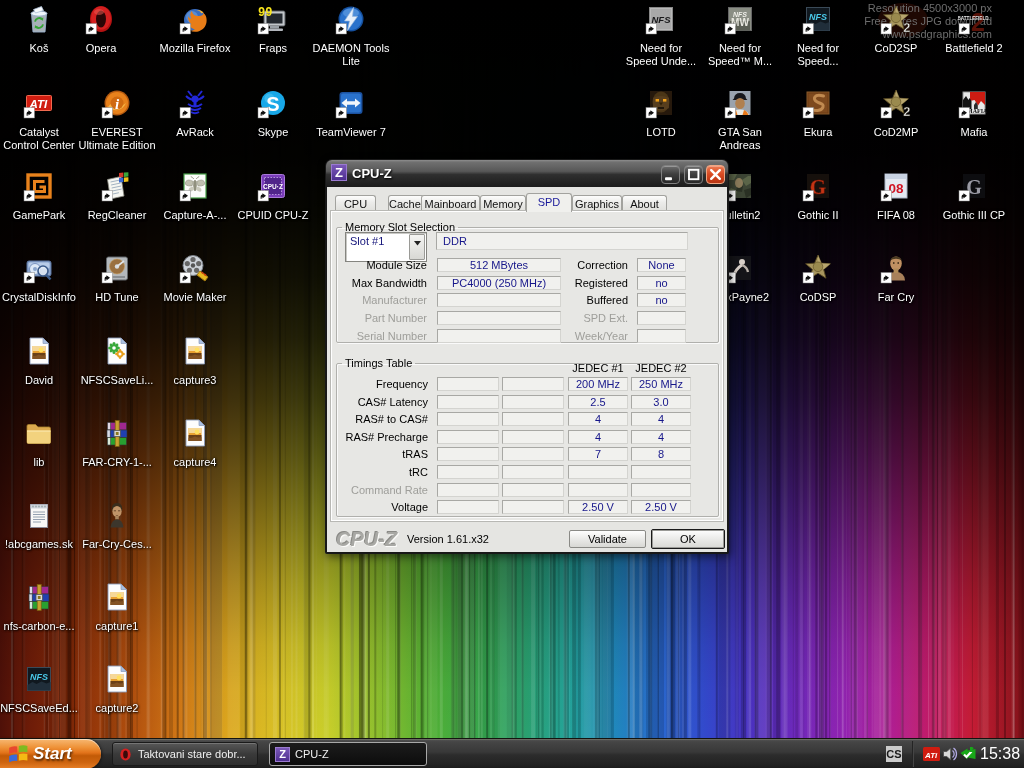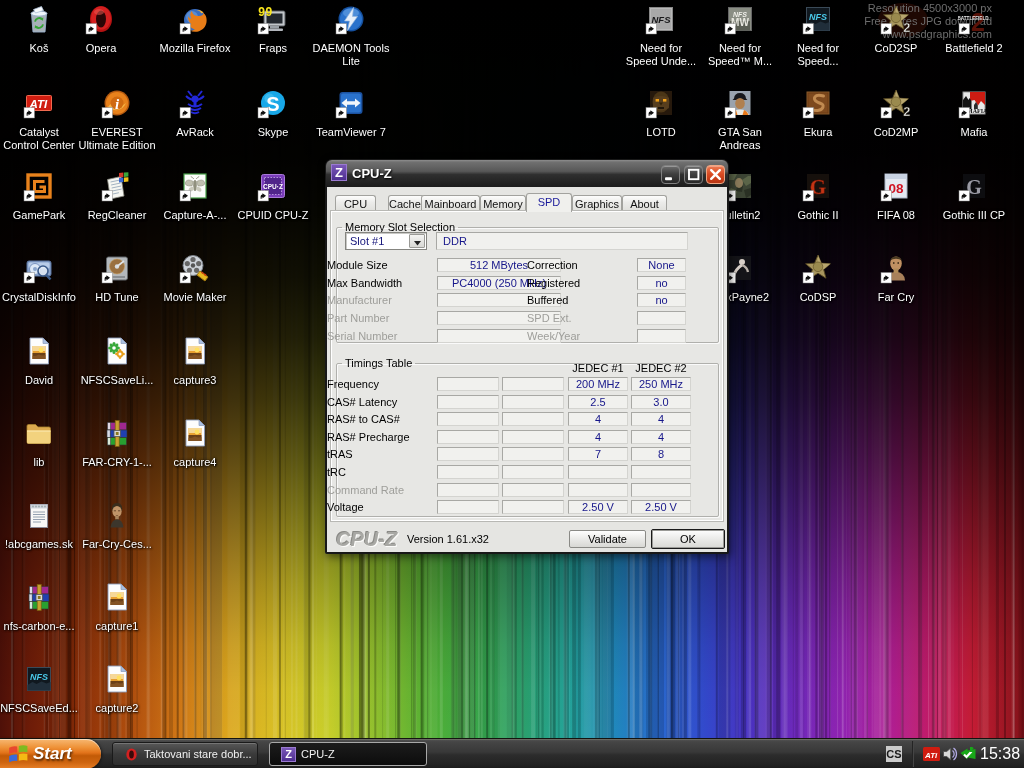--- a/index.html
+++ b/index.html
@@ -20,32 +20,32 @@
 .pane{position:absolute;left:4px;top:24px;width:392px;height:310px;background:#e7e7e4;border:1px solid #fff;box-shadow:0 0 0 1px #b8b8b4;z-index:3}
 .grp,.combo,.fld,.wlab,.hdr,.logo,.ver,.pbtn{z-index:5}
 .grp{position:absolute;border:1px solid #b0b0ac;border-radius:2px;box-shadow:inset 1px 1px 0 rgba(255,255,255,.8),1px 1px 0 rgba(255,255,255,.8)}
 .grp legend{font-size:11px;color:#000;padding:0 3px;margin-left:5px}
 .combo{position:absolute;background:#fff;border:1px solid #858580;box-shadow:inset 1px 1px 0 #c8c8c4}
 .combo span{position:absolute;left:4px;top:2px;color:#14147a;font-size:11px}
 .cbtn{position:absolute;right:1px;top:1px;bottom:1px;width:16px;background:linear-gradient(#f4f4f2,#d8d8d4);border:1px solid #9a9a96;border-radius:1px}
 .cbtn svg{position:absolute;left:3px;top:5px}
 .fld{position:absolute;height:14px;background:#f1f1ee;border:1px solid #a8a8a4;border-right-color:#d4d4d0;border-bottom-color:#d4d4d0;color:#16168a;font-size:11px;line-height:12px;text-align:center}
 .fld.big{line-height:16px}
-.wlab{position:absolute;font-size:11px;color:#000;text-align:left;line-height:13px}
+.wlab{position:absolute;font-size:11px;color:#000;text-align:right;line-height:13px}
 .wlab.gray{color:#9e9e9a}
 .hdr{position:absolute;font-size:11px;color:#000;text-align:center}
 .logo{position:absolute;left:9px;top:341px;font-size:20px;font-weight:bold;font-style:italic;color:#a8a8a4;text-shadow:1px 1px 0 #fcfcfa,-1px -1px 0 #8a8a86}
 .ver{position:absolute;left:80px;top:346px;font-size:11px;color:#000}
 .pbtn{position:absolute;background:linear-gradient(#fefefe,#ececea 45%,#d8d8d4);border:1px solid #8a8a86;border-radius:2px;font-size:11px;text-align:center;line-height:16px;color:#000}
 .pbtn.ok{border:1px solid #1a1a1a;box-shadow:inset 0 0 0 1px #9a9a96;line-height:18px}
 
 #tb{position:absolute;left:0;top:738px;width:1024px;height:30px;z-index:20;background:linear-gradient(#555 0%,#454545 10%,#383838 45%,#2c2c2c 55%,#222 90%,#1c1c1c 100%);box-shadow:inset 0 1px 0 #6a6a62;border-top:1px solid #141410}
 #start{position:absolute;left:0;top:0;width:101px;height:30px;border-radius:0 15px 15px 0;background:linear-gradient(#f7b873 0%,#ee9238 28%,#e2731a 46%,#c25a06 56%,#ce6510 78%,#e88028 100%);box-shadow:inset 0 1px 0 rgba(255,255,255,.55),1px 0 3px rgba(0,0,0,.5);display:flex;align-items:center}
 #start span{color:#fff;font-size:17px;font-weight:bold;font-style:italic;margin-left:4px;text-shadow:1px 2px 2px rgba(0,0,0,.55)}
-.task{position:absolute;top:3px;height:24px;border-radius:3px;background:linear-gradient(#585858,#3a3a3a 50%,#2e2e2e);border:1px solid #1a1a1a;box-shadow:inset 0 1px 0 rgba(255,255,255,.18);display:flex;align-items:center;padding:0 11px;gap:5px;color:#f0f0f0;font-size:11px;white-space:nowrap;overflow:hidden}
+.task{position:absolute;top:3px;height:24px;border-radius:3px;background:linear-gradient(#585858,#3a3a3a 50%,#2e2e2e);border:1px solid #1a1a1a;box-shadow:inset 0 1px 0 rgba(255,255,255,.18);display:flex;align-items:center;padding:0 5px;gap:5px;color:#f0f0f0;font-size:11px;white-space:nowrap;overflow:hidden}
 .task.active{background:linear-gradient(#1c1c1c,#0c0c0c);border:1px solid #a8a8a8;box-shadow:none}
 .task.light{background:linear-gradient(#6a6a6a,#4a4a4a 50%,#3e3e3e);border:1px solid #8a8a8a}
 .zic2{width:15px;height:15px;flex:none;background:linear-gradient(#7a58b8,#4e2e90);border:1px solid #9a7ad0;color:#fff;font-weight:bold;font-size:11px;text-align:center;line-height:13px}
 .cs{position:absolute;left:886px;top:7px;width:16px;height:16px;background:#cccccc;color:#1a1a1a;font-size:11px;font-weight:bold;text-align:center;line-height:16px}
 .trayline{position:absolute;left:912px;top:2px;height:26px;width:2px;background:linear-gradient(90deg,#141414,#555)}
 .tico{position:absolute}
 .clk{position:absolute;left:980px;top:0;height:20px;line-height:30px;color:#fff;font-size:16px}
 </style></head><body>
 <svg id="bg" width="1024" height="768" viewBox="0 0 1024 768" preserveAspectRatio="none">
     <defs>
@@ -831,21 +831,21 @@
       <div class="tab" style="left:61px;width:36px">Caches</div>
       <div class="tab" style="left:94px;width:59px">Mainboard</div>
       <div class="tab" style="left:153px;width:46px">Memory</div>
       <div class="tab sel" style="left:199px;width:46px">SPD</div>
       <div class="tab" style="left:245px;width:50px">Graphics</div>
       <div class="tab" style="left:295px;width:45px">About</div>
       <div class="pane"></div>
       <fieldset class="grp" style="left:9px;top:34px;width:383px;height:122px">
         <legend>Memory Slot Selection</legend>
       </fieldset>
-      <div class="combo" style="left:18px;top:45px;width:82px;height:18px">
+      <div class="combo" style="left:18px;top:45px;width:82px;height:30px">
         <span>Slot #1</span>
         <div class="cbtn">
           <svg width="9" height="6">
             <path d="M1 1 L8 1 L4.5 5.5 Z" fill="#222"></path>
           </svg>
         </div>
       </div>
       <div class="fld big" style="left:109px;top:45px;width:252px;height:18px;text-align:left;padding-left:6px">DDR</div>
       <div class="wlab" style="left:0;top:72px;width:100px">Module Size</div>
       <div class="fld" style="left:110px;top:71px;width:124px">512 MBytes</div>

